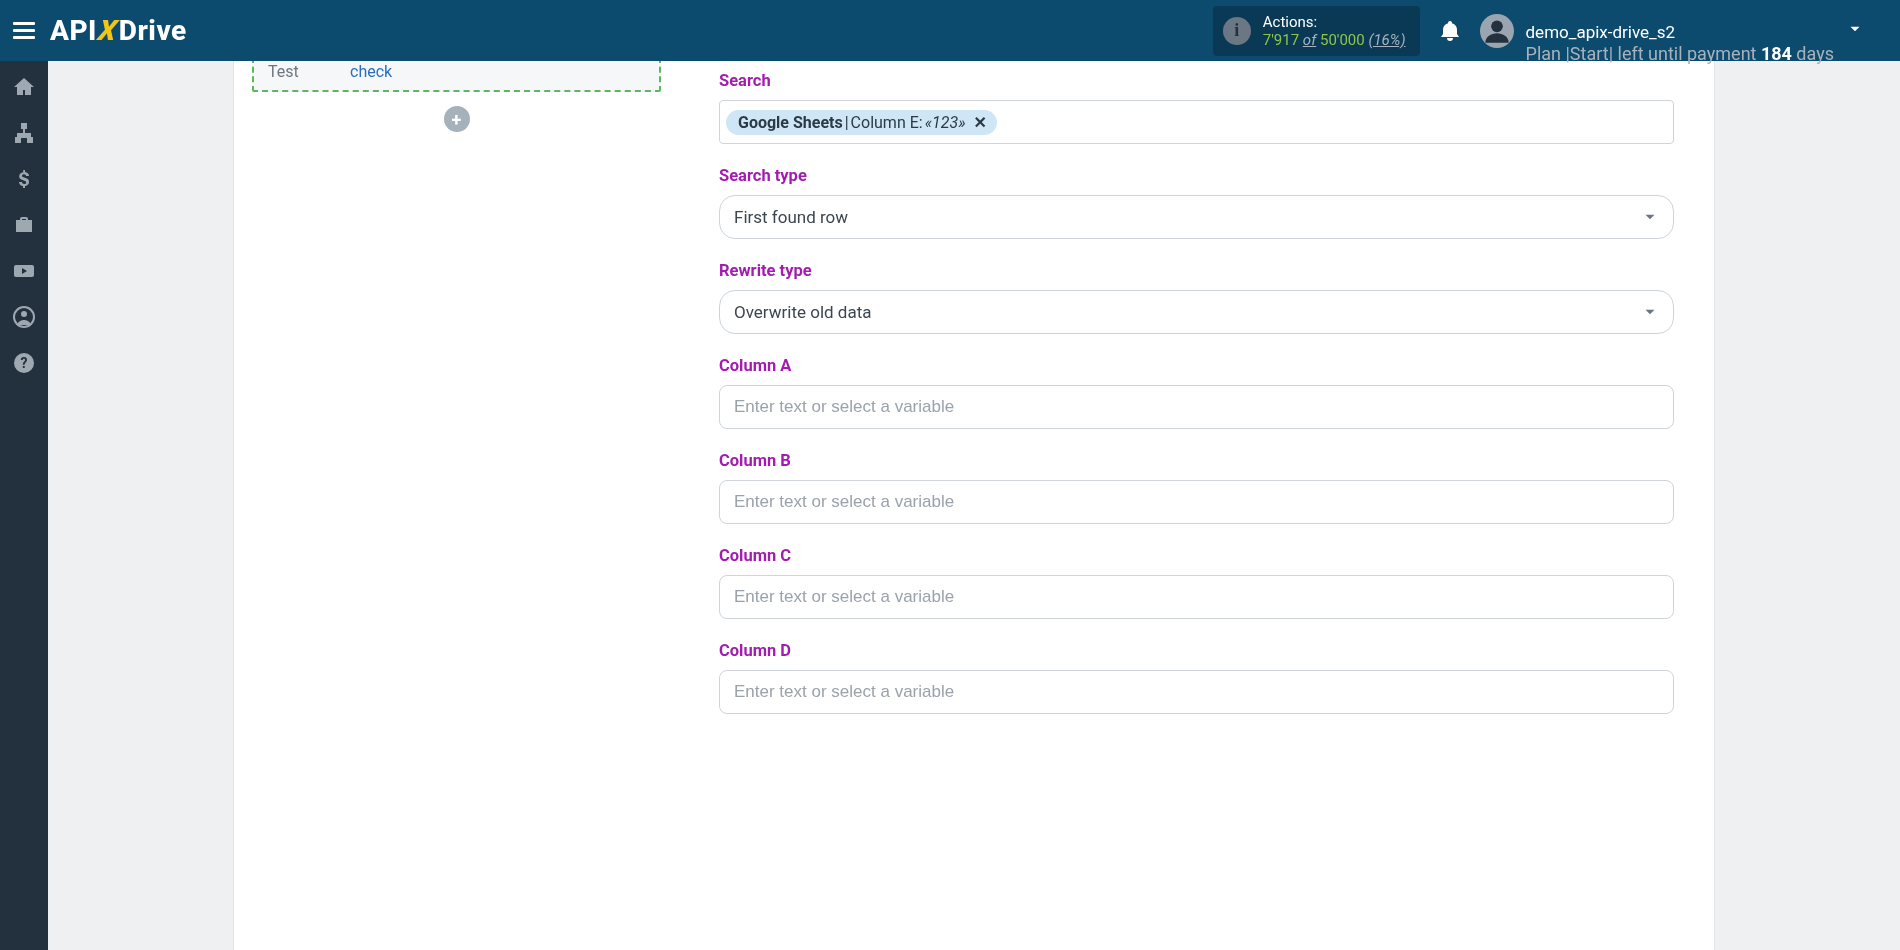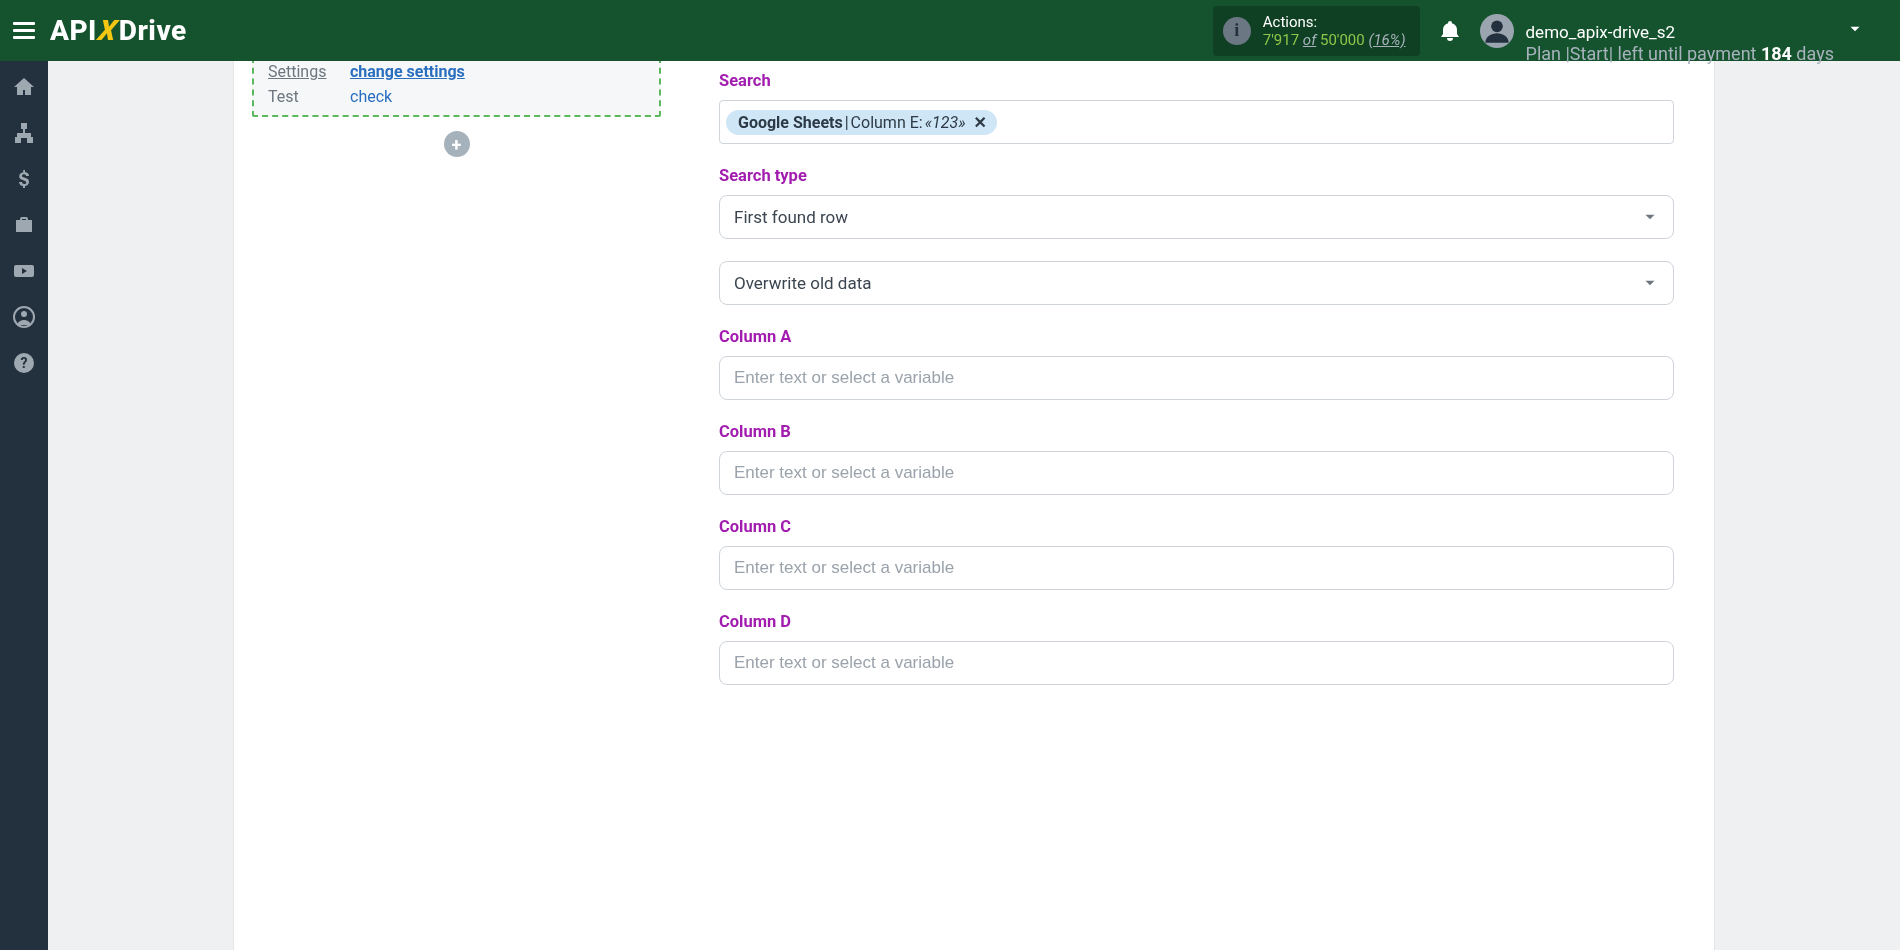--- a/index.html
+++ b/index.html
@@ -2,21 +2,21 @@
 <html><head>
 <meta charset="utf-8">
 <style>
   * { box-sizing: border-box; margin: 0; padding: 0; }
   html, body { height: 100%; font-family: -apple-system, BlinkMacSystemFont, "Segoe UI", Roboto, Arial, sans-serif; }
   body { background: #eef0f2; overflow: hidden; }
 
   
   .topbar {
     position: fixed; top: 0; left: 0; right: 0; height: 61px;
-    background: #14532d; color: #fff; display: flex; align-items: center;
+    background: #0c4a6e; color: #fff; display: flex; align-items: center;
     z-index: 100;
   }
   .hamburger {
     width: 48px; height: 61px; display: flex; align-items: center; justify-content: center;
     cursor: pointer;
   }
   .hamburger svg { fill: #fff; }
   .logo { display:flex; align-items:center; margin-left:2px; font-weight:800; font-size:28px; letter-spacing:0.5px;}
   .logo .api { color:#fff; }
   .logo .x { color:#f3c613; font-style:italic; font-weight:900; margin:0 2px; transform:skewX(-10deg); display:inline-block;}
@@ -96,21 +96,21 @@
     display:flex; align-items:center; flex-wrap:wrap; gap:6px;
   }
   .tag {
     background:#cfe6f7; color:#2d3a45; border-radius:14px; padding:3px 10px 3px 12px;
     display:inline-flex; align-items:center; font-size:16px; gap:2px;
   }
   .tag .bold { font-weight:700; }
   .tag .italic { font-style:italic; }
   .tag .tag-x { margin-left:6px; cursor:pointer; font-weight:700;}
   .select {
-    border:1px solid #ced4da; border-radius:8px; height:44px; padding:0 14px;
+    border:1px solid #ced4da; border-radius:16px; height:44px; padding:0 14px;
     display:flex; align-items:center; justify-content:space-between; cursor:pointer;
     font-size:17px; color:#3c4650; background:#fff;
   }
   .select svg { fill:#6d767f; }
   .text-input {
     border:1px solid #ced4da; border-radius:8px; height:44px; width:100%;
     padding:0 14px; font-size:17px; color:#3c4650; outline:none;
   }
   .text-input::placeholder { color:#9aa2ab; }
 </style>
@@ -198,24 +198,20 @@
       </svg></div>
 </div>
 
 <div class="page">
   <div class="canvas">
 
     <div class="left-col">
       <div class="step-card">
         <table>
           <tbody>
-              <tr>
-            <td class="k"><span class="underline-grey">Settings</span></td>
-            <td><a href="#" class="u">change settings</a></td>
-          </tr>
           <tr>
             <td class="k">Test</td>
             <td><a href="#">check</a></td>
           </tr>
         </tbody>
           </table>
       </div>
       <div class="plus-circle">+</div>
     </div>
 
@@ -238,20 +234,21 @@
         <div class="field-label">Search type</div>
         <div class="select">
           <span>First found row</span>
           <svg width="18" height="18" viewBox="0 0 24 24">
               <path d="M6 9l6 6 6-6z"></path>
             </svg>
         </div>
       </div>
 
       <div class="field-group">
+        <div class="field-label">Rewrite type</div>
         <div class="select">
           <span>Overwrite old data</span>
           <svg width="18" height="18" viewBox="0 0 24 24">
               <path d="M6 9l6 6 6-6z"></path>
             </svg>
         </div>
       </div>
 
       <div class="field-group">
         <div class="field-label">Column A</div>

